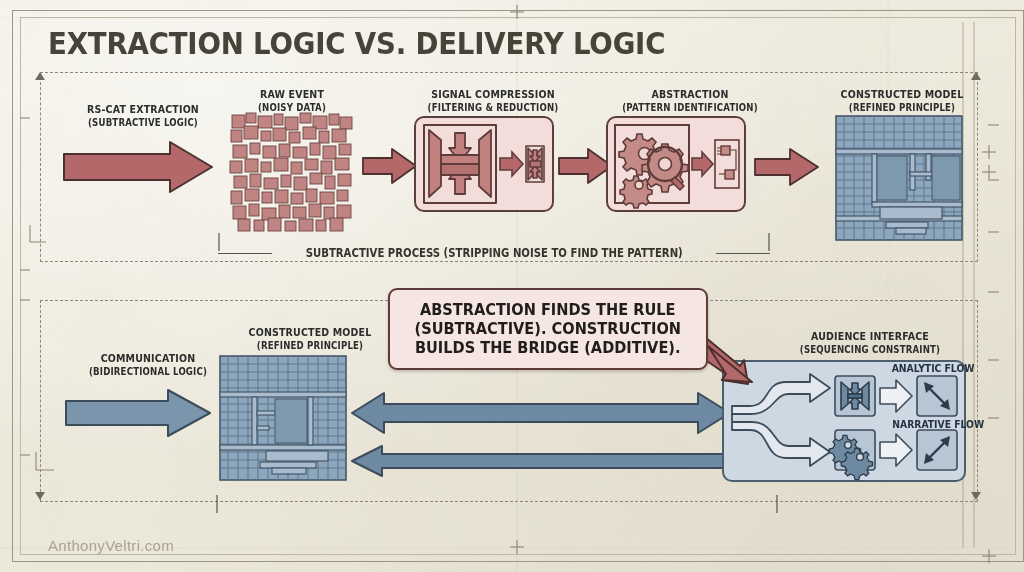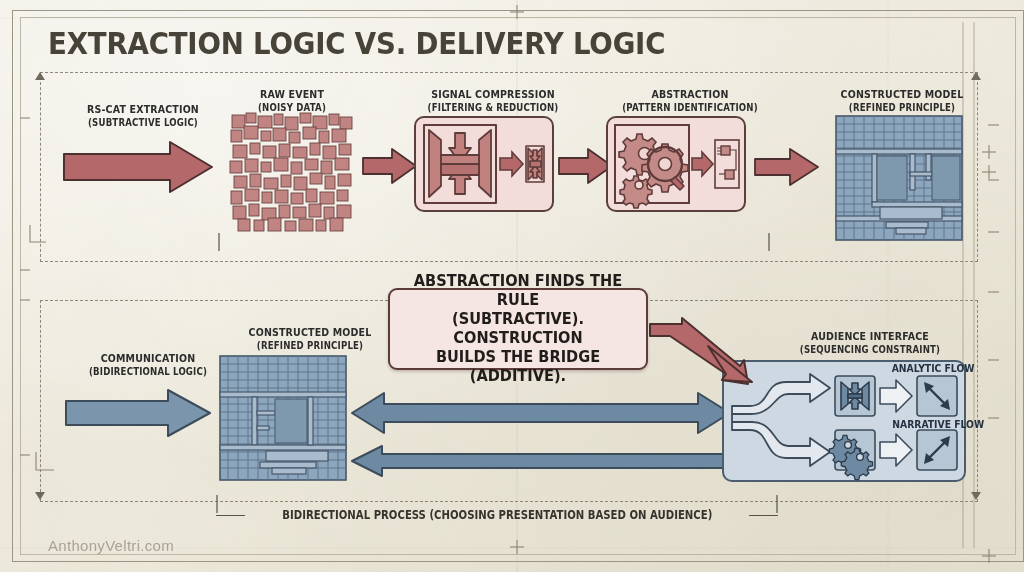--- a/index.html
+++ b/index.html
@@ -448,20 +448,25 @@
       <rect x="44" y="91" width="62" height="12"></rect>
       <rect x="50" y="106" width="42" height="6"></rect>
       <rect x="60" y="112" width="30" height="6"></rect>
     </g>
     <g fill="#7e98ae" stroke="#46586a" stroke-width="1">
       <rect x="41" y="40" width="30" height="44"></rect>
       <rect x="96" y="40" width="28" height="44"></rect>
     </g>
   </svg>
 
+  <div class="proc-label" style="left:218px; top:246px; width:552px;">
+    <span class="rule"></span>
+    <span class="txt">SUBTRACTIVE PROCESS (STRIPPING NOISE TO FIND THE PATTERN)</span>
+    <span class="rule"></span>
+  </div>
   <svg class="abs-svg" style="left:218px; top:232px" width="552" height="24">
     <g stroke="#57534a" stroke-width="1.2" fill="none">
       <path d="M1,1 v18 M551,1 v18"></path>
     </g>
   </svg>
 
   <div class="dashed-panel" style="left:40px; top:300px; width:936px; height:200px;"></div>
   <svg class="abs-svg" style="left:0;top:0" width="1024" height="572">
     <g fill="#6e6a5c">
       <polygon points="40,500 45,492 35,492"></polygon>
@@ -591,33 +596,28 @@
       <polygon points="116,8 106,12 114,19"></polygon>
     </g>
   </svg>
   <div class="flow-lbl" style="left:886px; top:418px;">NARRATIVE FLOW</div>
 
   <svg class="abs-svg" style="left:648px; top:318px" width="110" height="70">
     <polygon points="2,6 34,6 34,0 92,48 96,42 100,66 74,62 78,56 22,18 2,18" fill="#b5686a" stroke="#4c302f" stroke-width="2" stroke-linejoin="round"></polygon>
     <polygon points="60,28 104,64 74,62 78,56" fill="#b5686a" stroke="#4c302f" stroke-width="2" stroke-linejoin="round"></polygon>
   </svg>
 
-  <div class="callout" style="left:388px; top:288px; width:260px; height:82px;">
+  <div class="callout" style="left:388px; top:288px; width:320px; height:82px;">
     <div class="inner">
       <span>ABSTRACTION FINDS THE RULE</span><br>
       <span>(SUBTRACTIVE). CONSTRUCTION</span><br>
       <span>BUILDS THE BRIDGE (ADDITIVE).</span>
     </div>
   </div>
 
-  <div class="proc-label" style="left:216px; top:508px; width:562px;">
-    <span class="rule"></span>
-    <span class="txt">BIDIRECTIONAL PROCESS (CHOOSING PRESENTATION BASED ON AUDIENCE)</span>
-    <span class="rule"></span>
-  </div>
   <svg class="abs-svg" style="left:216px; top:494px" width="562" height="24">
     <g stroke="#57534a" stroke-width="1.2" fill="none">
       <path d="M1,1 v18 M561,1 v18"></path>
     </g>
   </svg>
 
   <div class="watermark">AnthonyVeltri.com</div>
 
 </div>
 

